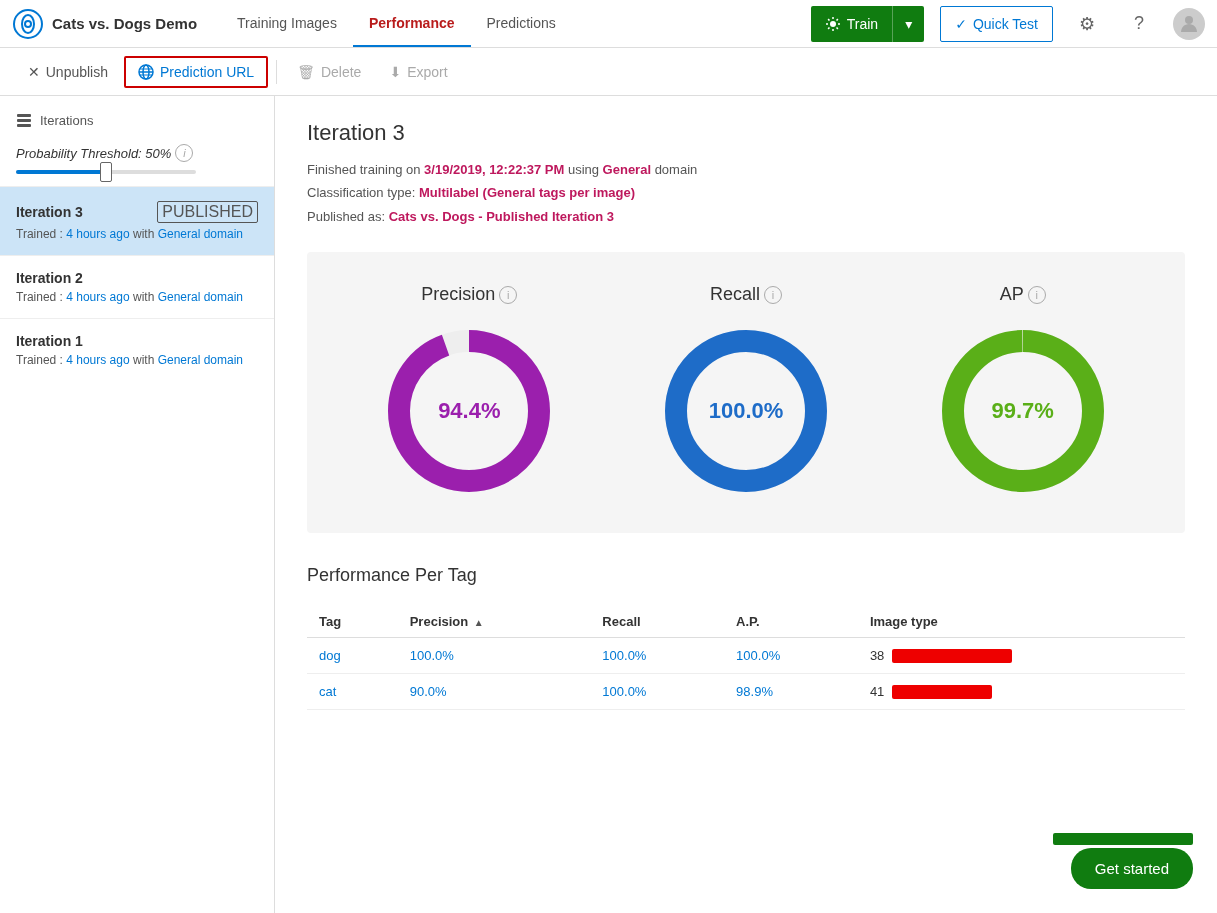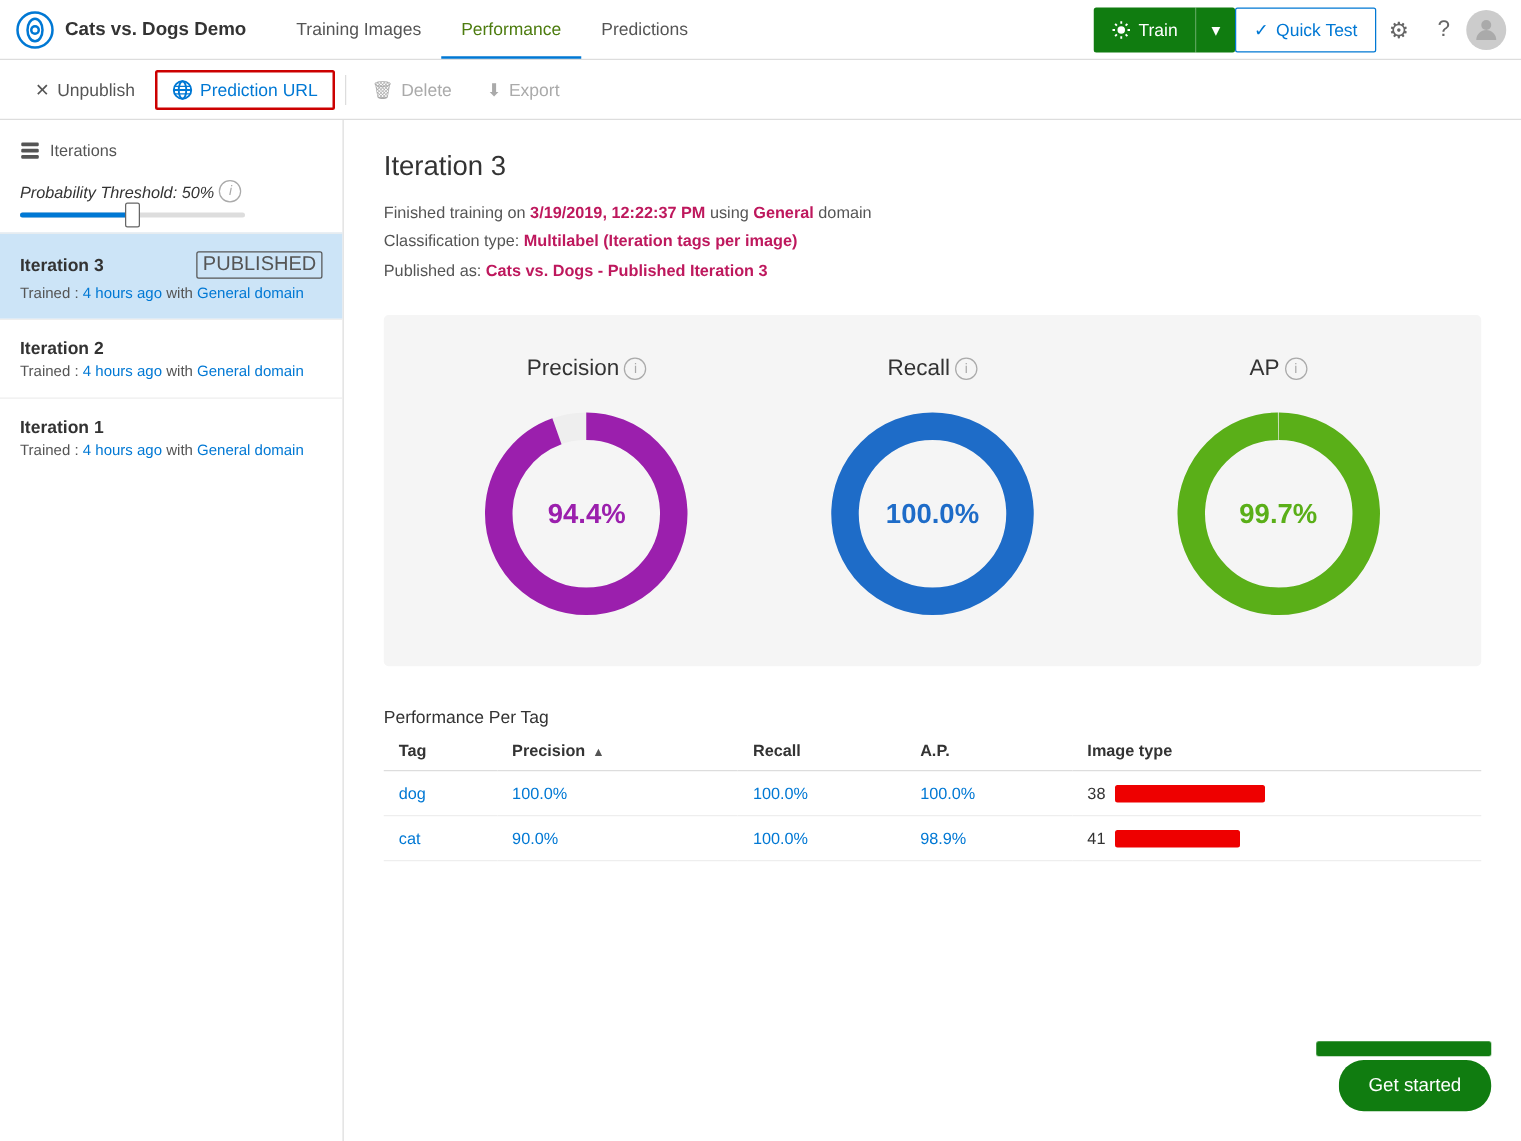--- a/index.html
+++ b/index.html
@@ -38,28 +38,28 @@
     }
     .nav-tab {
       padding: 14px 16px;
       cursor: pointer;
       font-size: 14px;
       color: #555;
       border-bottom: 2px solid transparent;
       text-decoration: none;
     }
     .nav-tab.active {
-      color: #4d7c0f;
+      color: #b91c1c;
       border-bottom: 2px solid #0078d4;
-      font-weight: 400;
+      font-weight: 700;
     }
     .header-actions {
       display: flex;
       align-items: center;
-      gap: 0;
+      gap: 16px;
       margin-left: auto;
     }
     .btn-train {
       display: flex;
       align-items: center;
       background: #107c10;
       color: #fff;
       border: none;
       border-radius: 2px;
       cursor: pointer;
@@ -318,23 +318,23 @@
       position: absolute;
       top: 50%;
       left: 50%;
       transform: translate(-50%, -50%);
       font-size: 22px;
       font-weight: 600;
     }
 
     
     .section-title {
-      font-size: 14px;
+      font-size: 18px;
       font-weight: 400;
-      margin-bottom: 4px;
+      margin-bottom: 20px;
       color: #333;
     }
     .perf-table {
       width: 100%;
       border-collapse: collapse;
     }
     .perf-table th {
       text-align: left;
       font-weight: 600;
       font-size: 13px;
@@ -519,21 +519,21 @@
         Trained : <a>4 hours ago</a> with <a>General domain</a>
       </div>
     </div>
   </div>
 
   <div class="main-content">
     <h1 class="page-title">Iteration 3</h1>
 
     <div class="iteration-meta">
       <div>Finished training on <strong>3/19/2019, 12:22:37 PM</strong> using <strong>General</strong> domain</div>
-      <div>Classification type: <strong>Multilabel (Iteration tags per image)</strong></div>
+      <div>Classification type: <strong>Multilabel (General tags per image)</strong></div>
       <div>Published as: <strong>Cats vs. Dogs - Published Iteration 3</strong></div>
     </div>
 
     <div class="metrics-section">
       <div class="metrics-grid">
 
         <div class="metric-card">
           <div class="metric-title">
             <span>Precision</span>
             <div class="info-icon">i</div>

